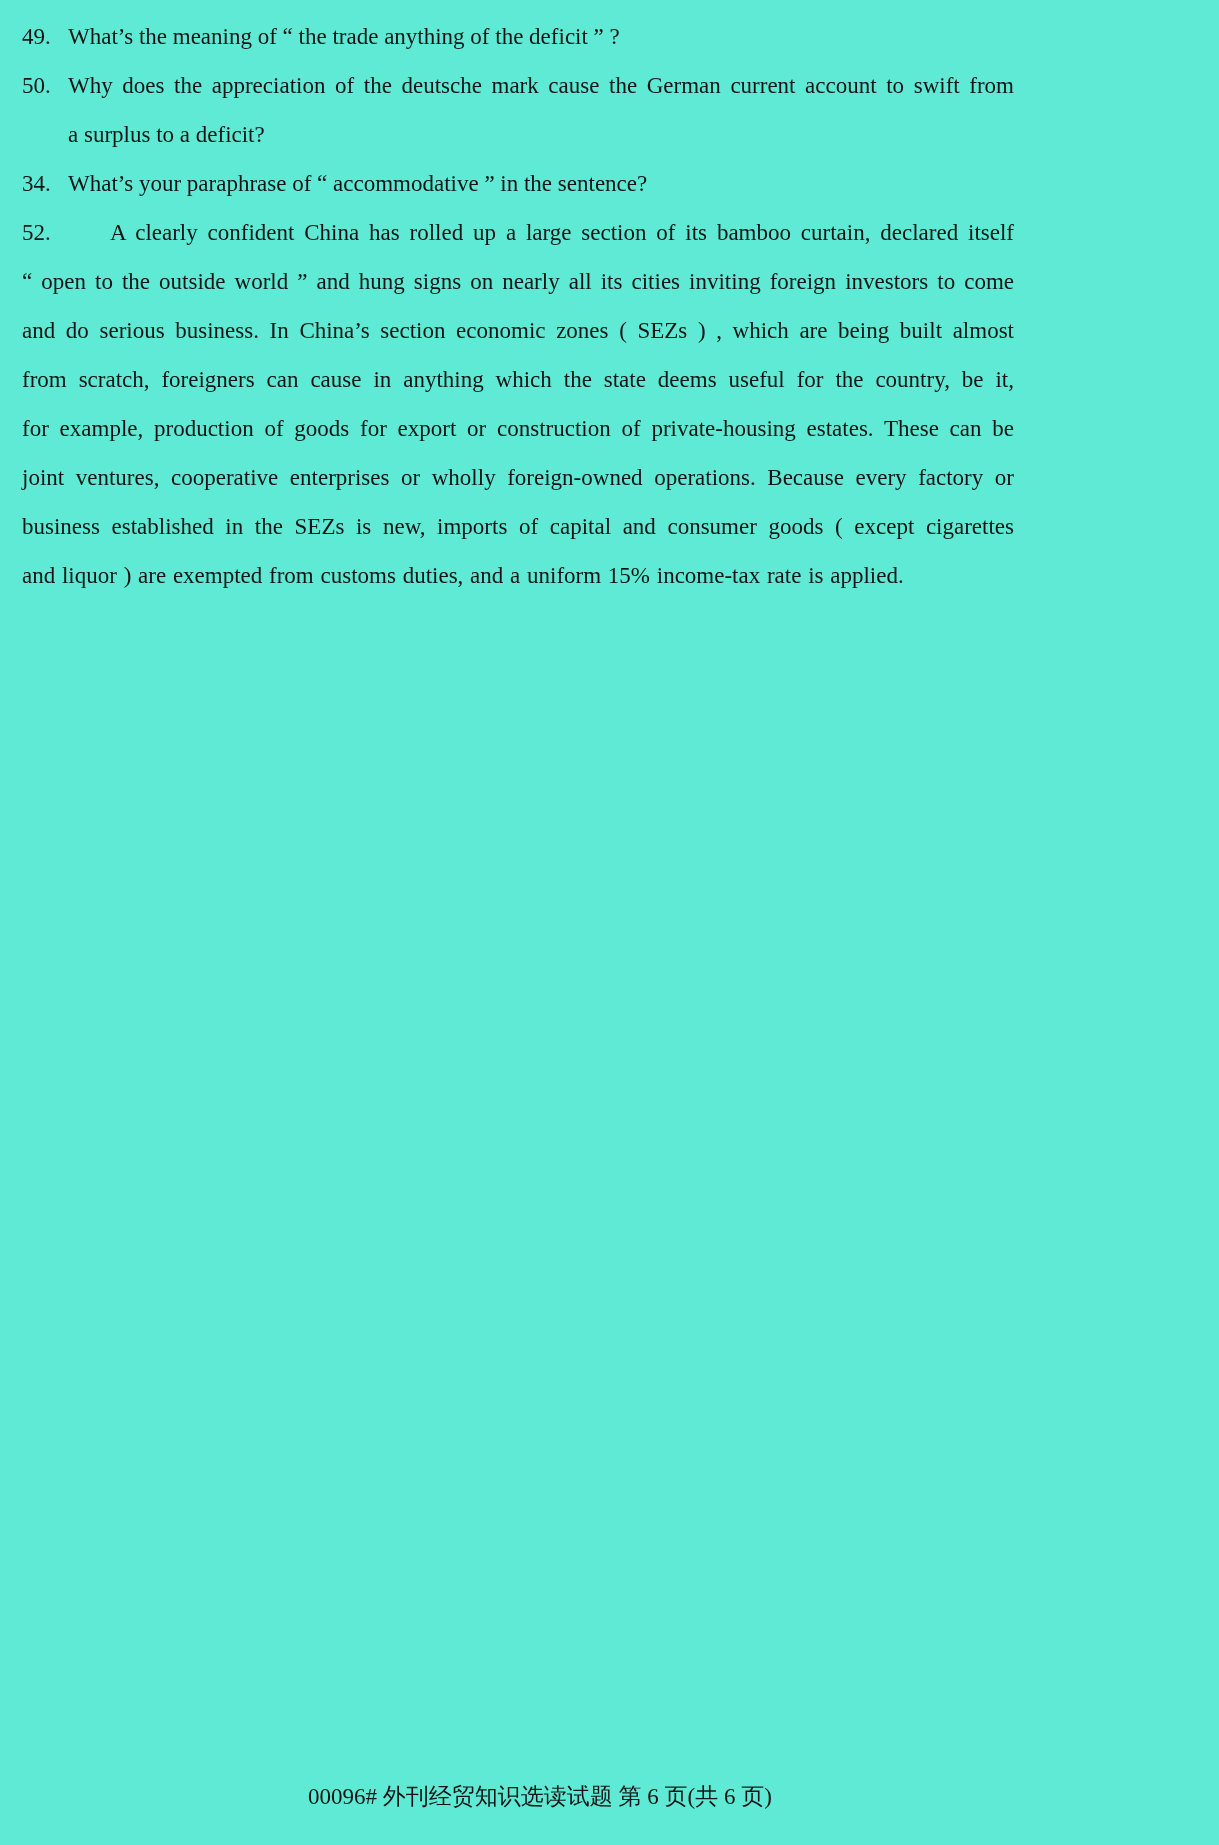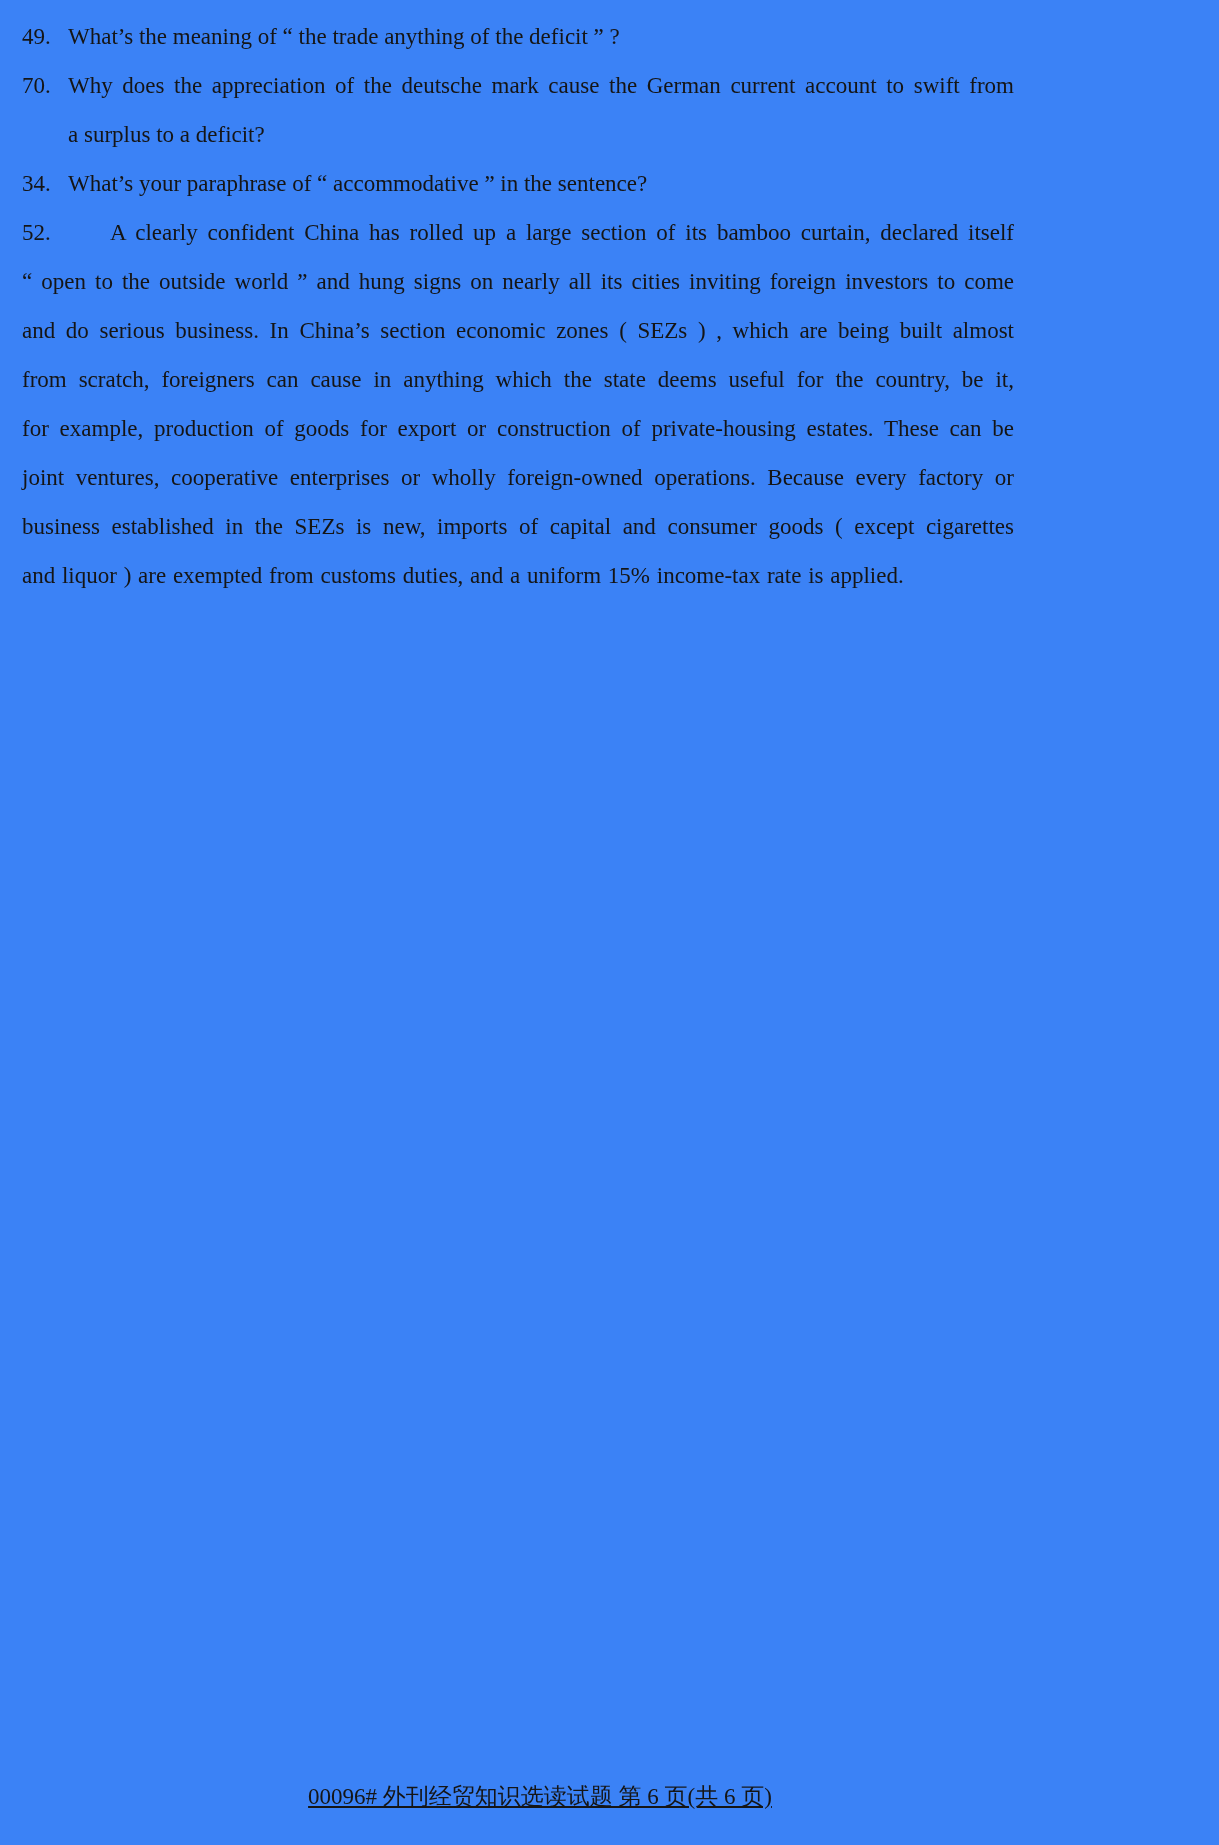--- a/index.html
+++ b/index.html
@@ -5,21 +5,21 @@
   html, body {
     margin: 0;
     padding: 0;
     background: #e8e8e8;
   }
   .page {
     position: relative;
     width: 1219px;
     height: 1845px;
     margin: 0 auto;
-    background: #3b82f6;
+    background: #5eead4;
     font-family: "Liberation Serif", "DejaVu Serif", serif;
     color: #151515;
     overflow: hidden;
   }
   .content {
     position: absolute;
     left: 22px;
     top: 12px;
     width: 992px;
     font-size: 23px;
@@ -52,36 +52,35 @@
     word-spacing: 1px;
   }
   .page-footer {
     position: absolute;
     top: 1772px;
     left: 0;
     width: 1080px;
     text-align: center;
     font-size: 23px;
     line-height: 49px;
-    text-decoration: underline;
   }
 </style>
 </head>
 <body>
 
 <div class="page">
   <div class="content">
 
     <div class="q-line">
       <span class="q-num">49.</span>
       <span>What’s the meaning of “ the trade anything of the deficit ” ?</span>
     </div>
 
     <div class="q-line just">
-      <span class="q-num">70.</span>
+      <span class="q-num">50.</span>
       <span>Why does the appreciation of the deutsche mark cause the German current account to swift from</span>
     </div>
     <div class="q-line">
       <span>a surplus to a deficit?</span>
     </div>
 
     <div class="q-line">
       <span class="q-num">34.</span>
       <span>What’s your paraphrase of “ accommodative ” in the sentence?</span>
     </div>

